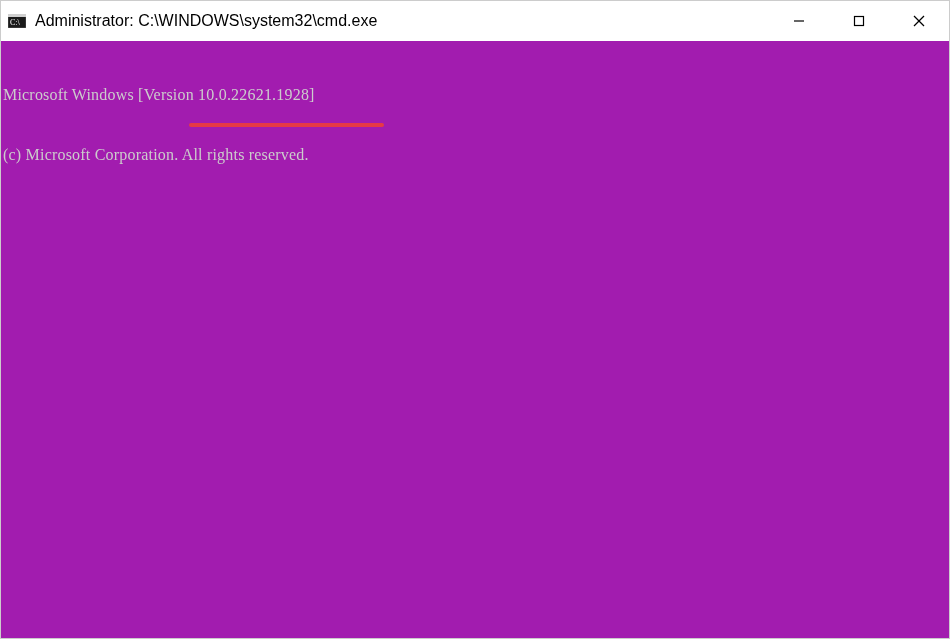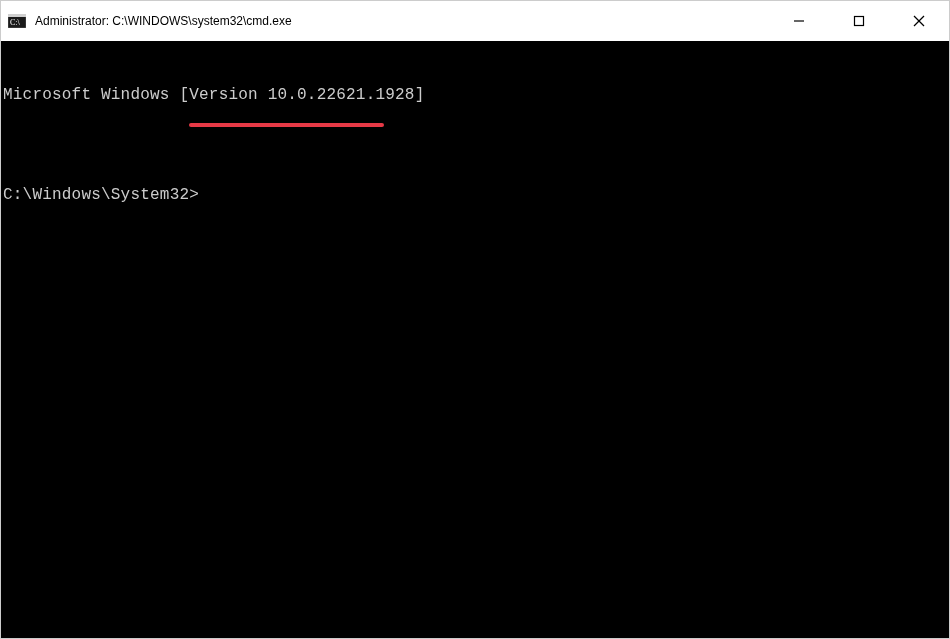--- a/index.html
+++ b/index.html
@@ -32,41 +32,41 @@
     }
     .titlebar-icon {
       width: 20px;
       height: 20px;
       margin-right: 8px;
       display: flex;
       align-items: center;
       justify-content: center;
     }
     .titlebar-title {
-      font-size: 12px;
+      font-size: 16px;
       color: #000000;
       flex: 1;
     }
     .titlebar-controls {
       display: flex;
       height: 100%;
     }
     .titlebar-btn {
       width: 60px;
       height: 100%;
       display: flex;
       align-items: center;
       justify-content: center;
       cursor: pointer;
     }
     .terminal {
       flex: 1;
-      background: #000000;
+      background: #a21caf;
       color: #cccccc;
-      font-family: Liberation Mono, monospace;
+      font-family: Liberation Serif, serif;
       font-size: 16px;
       line-height: 20px;
       padding: 4px 2px;
       white-space: pre;
       letter-spacing: 0.2px;
       position: relative;
       overflow: hidden;
     }
     .line {
       display: block;
@@ -111,18 +111,19 @@
         <svg width="12" height="12" viewBox="0 0 12 12">
           <line x1="1" y1="1" x2="11" y2="11" stroke="#000" stroke-width="1.2"></line>
           <line x1="11" y1="1" x2="1" y2="11" stroke="#000" stroke-width="1.2"></line>
         </svg>
       </div>
     </div>
   </div>
 
   <div class="terminal">
     <span class="line">Microsoft Windows [Version 10.0.22621.1928]</span>
+    <span class="line">(c) Microsoft Corporation. All rights reserved.</span>
     <span class="line"></span>
-    <span class="prompt-line"><span>C:\Windows\System32&gt;</span></span>
+    <span class="prompt-line"></span>
     <div class="underline-annot" style="left:188px;top:82px;width:195px;"></div>
   </div>
 
 </div>
 
 </body></html>

